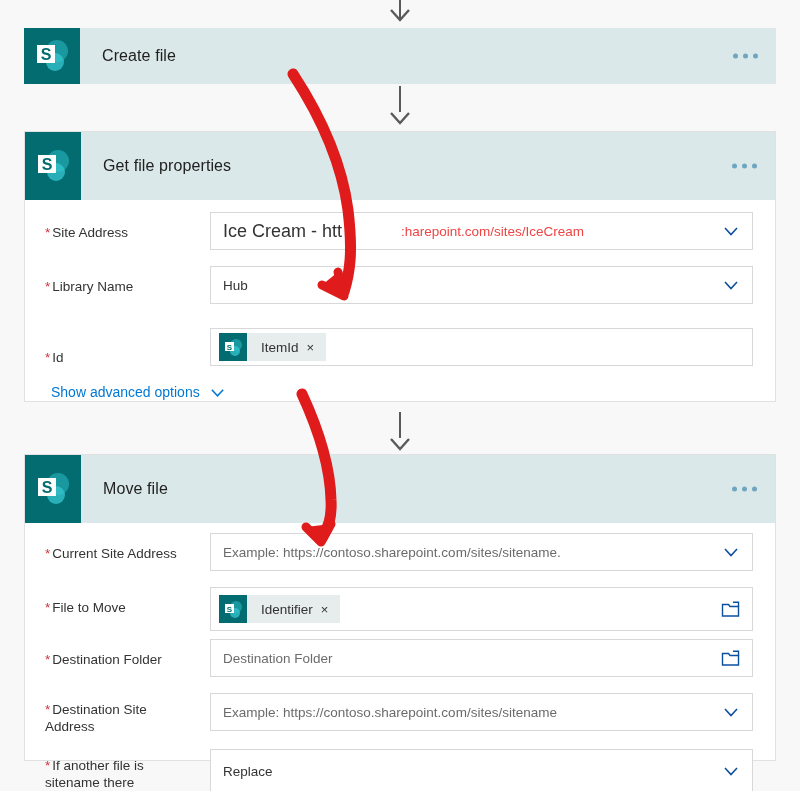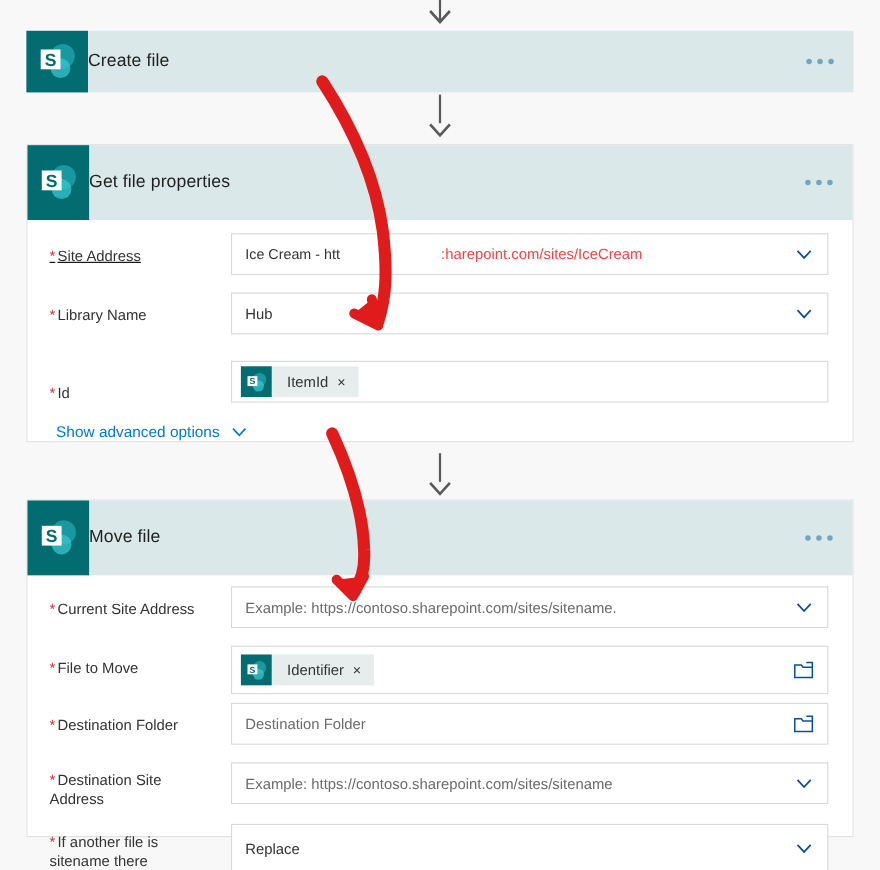--- a/index.html
+++ b/index.html
@@ -50,20 +50,21 @@
     flex: 0 0 56px;
     position: relative;
     overflow: hidden;
   }
   .sp-icon.tall { height: 68px; width:56px; flex-basis:56px;}
   .sp-icon svg { display:block; width:100%; height:100%; }
 
   .card-title {
     font-size: 16px;
     color: #212121;
+    margin-left: 22px;
     letter-spacing: .1px;
   }
   .ellipsis-btn {
     position: absolute;
     right: 18px;
     top: 50%;
     transform: translateY(-50%);
     display: flex;
     gap: 5px;
   }
@@ -166,21 +167,21 @@
     color: #0078d4;
     cursor: pointer;
   }
   .adv-link svg { width: 17px; height: 17px; }
 
   
   .split-left {
     position: absolute;
     left: 12px; top: 50%;
     transform: translateY(-50%);
-    font-size: 13px; color: #333;
+    font-size: 18px; color: #333;
     white-space: nowrap;
   }
   .split-right {
     position: absolute;
     left: 190px; top: 50%;
     transform: translateY(-50%);
     font-size: 13.5px; color: #ef4444;
     white-space: nowrap;
   }
 
@@ -242,21 +243,21 @@
       <div class="card-title">Get file properties</div>
       <div class="ellipsis-btn">
         <i></i>
         <i></i>
         <i></i>
       </div>
     </div>
 
     <div class="card-body">
 
-      <div class="field-row" style="padding-top:12px;text-decoration:underline;">
+      <div class="field-row" style="padding-top:12px;">
         <div class="field-label" style="padding-top:12px;">
           <span class="req">*</span><span>Site Address</span>
         </div>
         <div class="field-control">
           <div class="input-box">
             <span class="split-left">Ice Cream - htt</span>
             <span class="split-right">:harepoint.com/sites/IceCream</span>
             <svg class="chev" viewBox="0 0 18 18">
               <polyline points="3,6 9,12.5 15,6" fill="none" stroke="#0b4f9e" stroke-width="1.6"></polyline>
             </svg>

